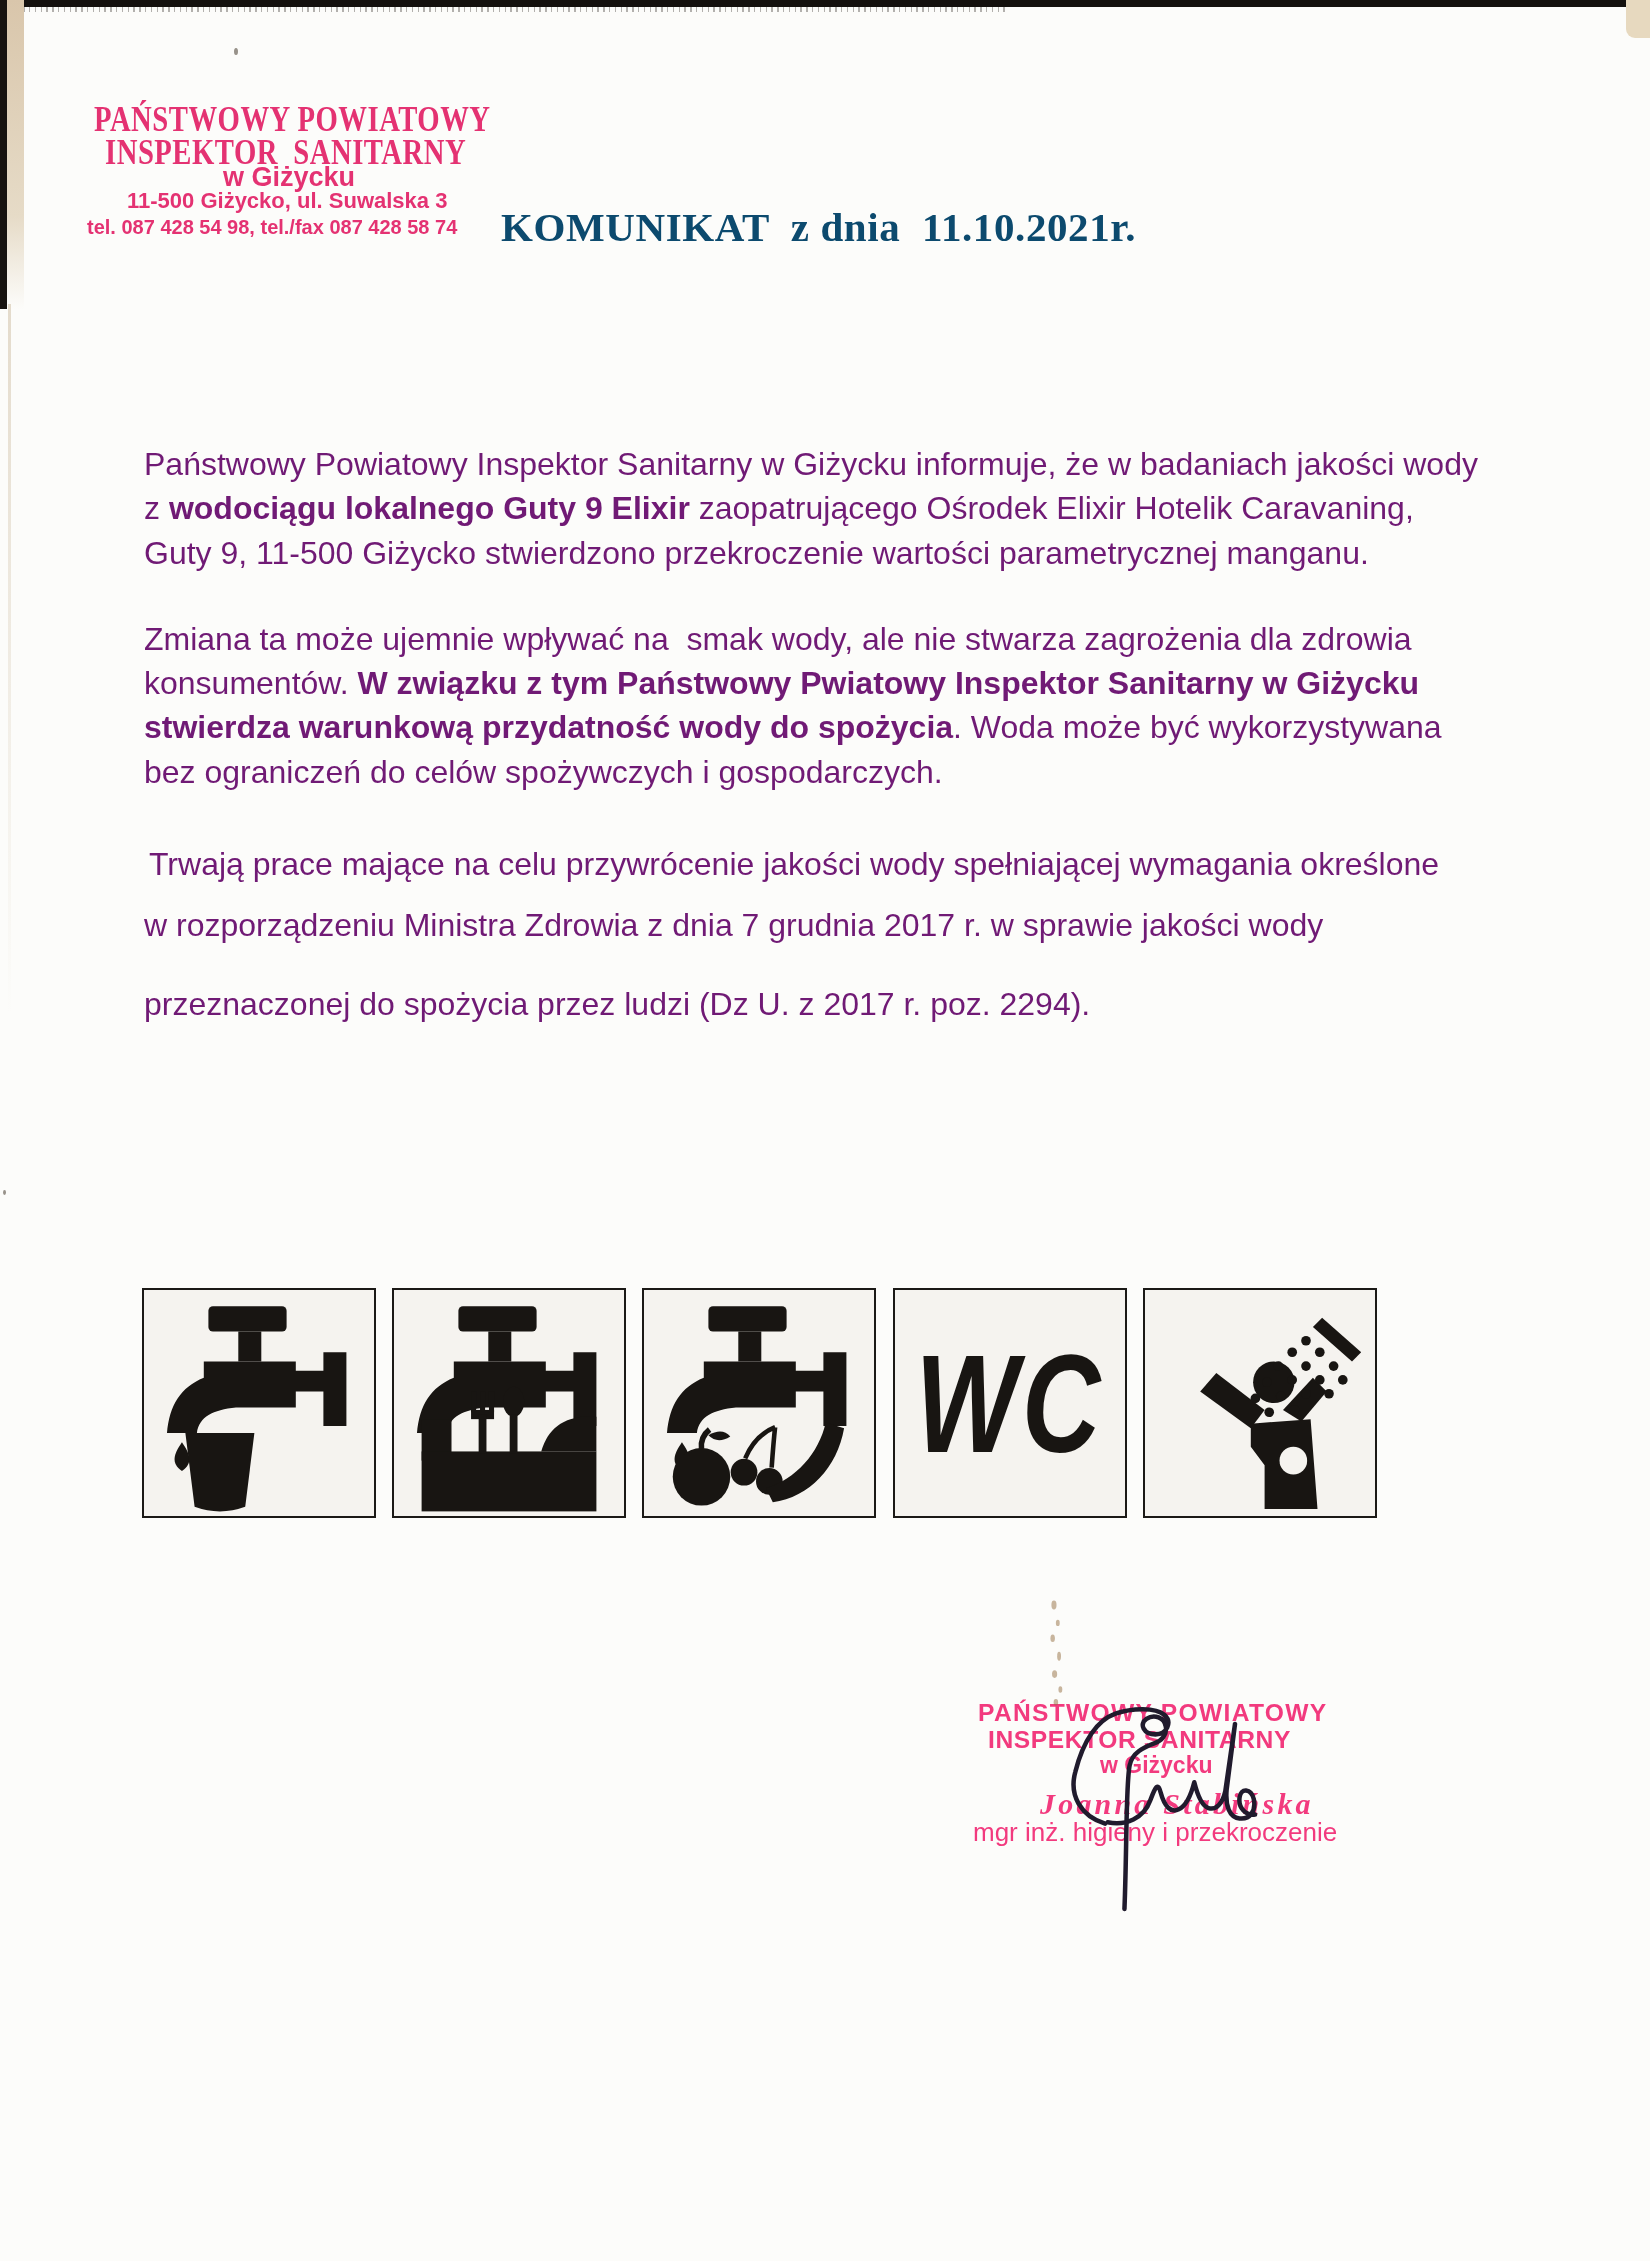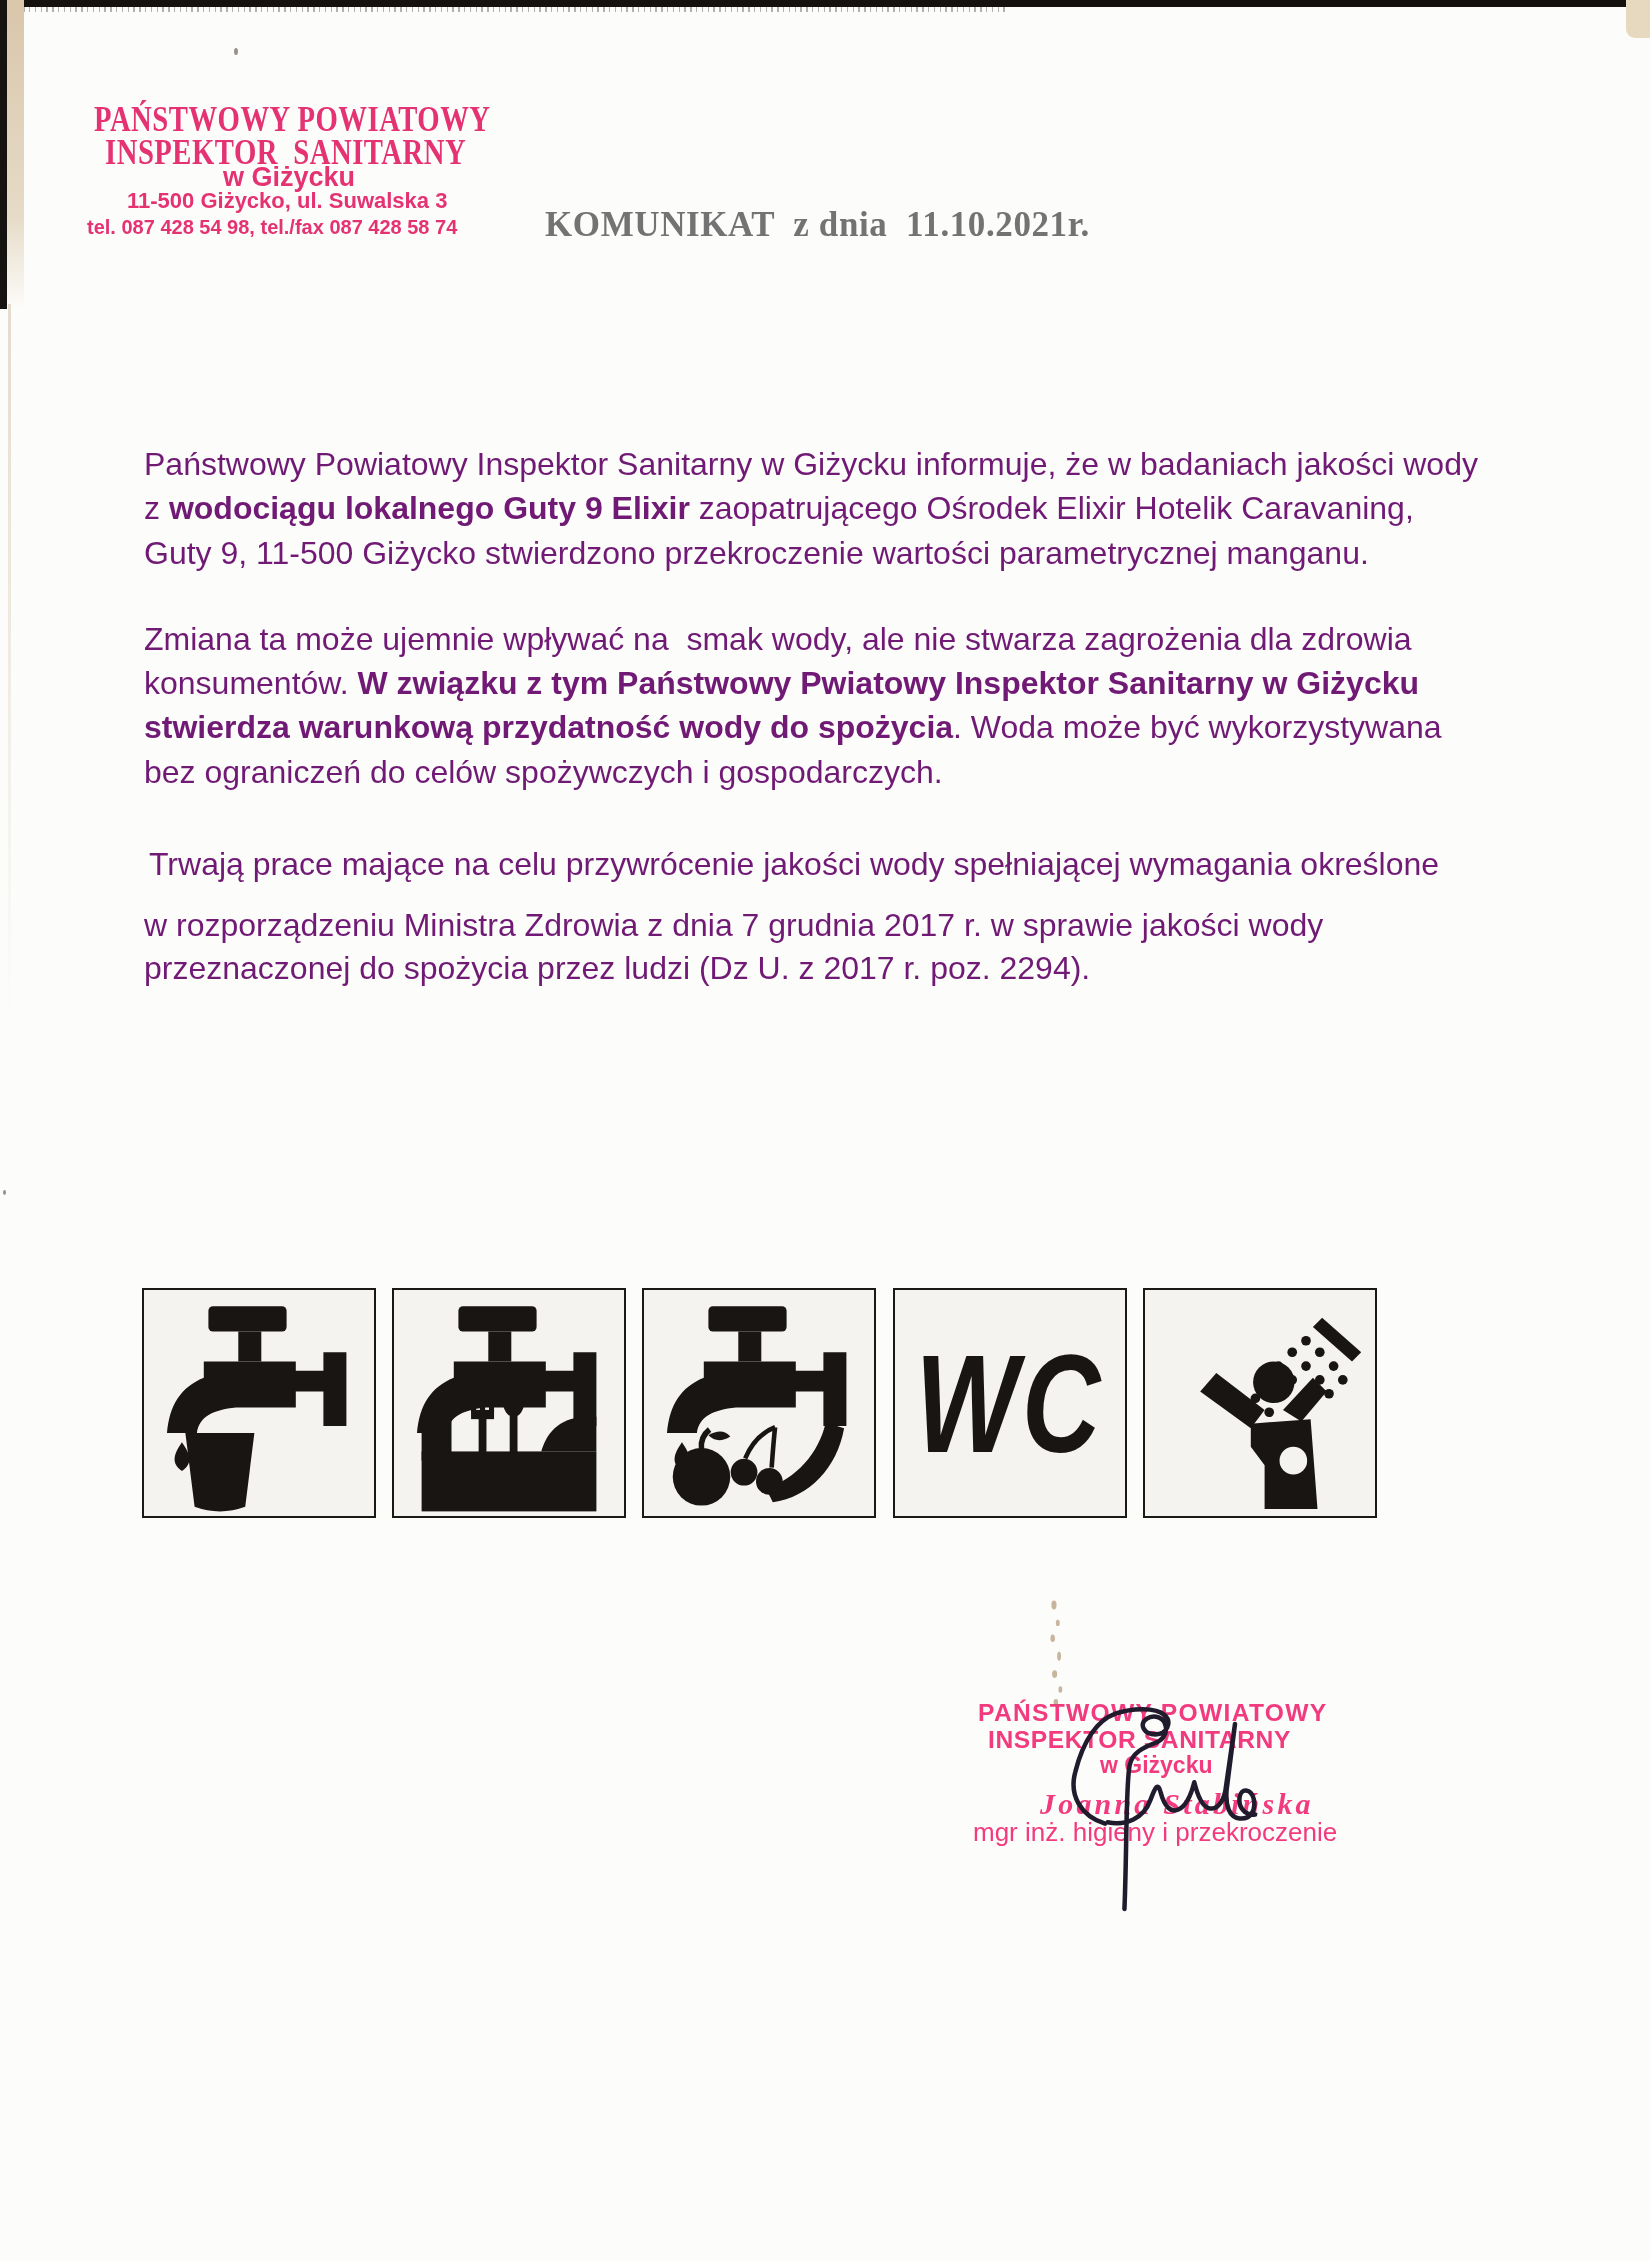--- a/index.html
+++ b/index.html
@@ -20,21 +20,21 @@
   .edge-left-beige{left:7.1px;top:0;width:17px;height:309px;
     background:linear-gradient(180deg,#d9c6ab 0%,#e6dbc7 70%,rgba(231,220,200,0) 100%);}
   .edge-left-faint{left:7.8px;top:304px;width:3.2px;height:711px;
     background:linear-gradient(180deg,rgba(208,192,166,.55),rgba(208,192,166,0));}
   .speck{border-radius:50%;background:rgba(70,58,45,.55);}
   
   .stamp-top{color:var(--stamp-top,#e43272);}
   .stamp-serif{font-family:"Liberation Serif",serif;font-weight:700;transform:scaleX(.82);transform-origin:left top;letter-spacing:0.6px;}
   .stamp-sans{font-weight:700;}
   
-  .doc-title{font-family:"Liberation Serif",serif;font-weight:700;font-size:35px;color:#737373;letter-spacing:0.6px;margin-left:44px;}
+  .doc-title{font-family:"Liberation Serif",serif;font-weight:700;font-size:41px;color:#0c4a6e;letter-spacing:0.6px;}
   
   .body-line{font-size:32px;color:#701a75;}
   .b{font-weight:700;}
   .bu{font-weight:700;text-decoration-thickness:3.2px;text-underline-offset:6.5px;}
   
   .pict-box{width:234px;height:230px;box-sizing:border-box;border:2.6px solid #1b1916;background:#f5f3ef;top:1288px;}
   .pict-box svg{display:block;width:100%;height:100%;}
   .pict-box .g{fill:var(--glyph,#181512);}
   .pict-box .gs{stroke:var(--glyph,#181512);fill:none;}
   .wc-wrap{width:100%;height:100%;display:flex;align-items:center;justify-content:center;}
@@ -79,21 +79,21 @@
 <div>
   <div class="abs line body-line" style="left:144px;top:623px;">Zmiana ta może ujemnie wpływać na  smak wody, ale nie stwarza zagrożenia dla zdrowia</div>
   <div class="abs line body-line" style="left:144px;top:667px;"><span>konsumentów. </span><span class="bu">W związku z tym Państwowy Pwiatowy Inspektor Sanitarny w Giżycku</span></div>
   <div class="abs line body-line" style="left:144px;top:711px;"><span class="bu">stwierdza warunkową przydatność wody do spożycia</span><span>. Woda może być wykorzystywana</span></div>
   <div class="abs line body-line" style="left:144px;top:756px;">bez ograniczeń do celów spożywczych i gospodarczych.</div>
 </div>
 
 <div>
   <div class="abs line body-line" style="left:149px;top:848px;">Trwają prace mające na celu przywrócenie jakości wody spełniającej wymagania określone</div>
   <div class="abs line body-line" style="left:144px;top:909px;">w rozporządzeniu Ministra Zdrowia z dnia 7 grudnia 2017 r. w sprawie jakości wody</div>
-  <div class="abs line body-line" style="left:144px;top:952px;">przeznaczonej do spożycia przez ludzi (Dz U. z 2017 r. poz. 2294).</div>
+  <div class="abs line body-line" style="left:144px;top:988px;">przeznaczonej do spożycia przez ludzi (Dz U. z 2017 r. poz. 2294).</div>
 </div>
 
 <svg width="0" height="0" style="position:absolute" aria-hidden="true">
   <defs>
     <g id="tap-shape">
       <rect x="28" y="7" width="34" height="11" rx="2"></rect>
       <rect x="41" y="18" width="10" height="13"></rect>
       <path d="M26,31 L66,31 L66,35 L78,35 L78,27 L88,27 L88,59 L78,59 L78,44 L66,44 L66,51 L40,51
                C30,52 24,55 23,62 L10,62 C11,50 16,42 26,38 Z"></path>
       <path d="M16.5,66 C20,71 21.5,75 16.5,78.5 C11.5,75 13,71 16.5,66 Z"></path>

